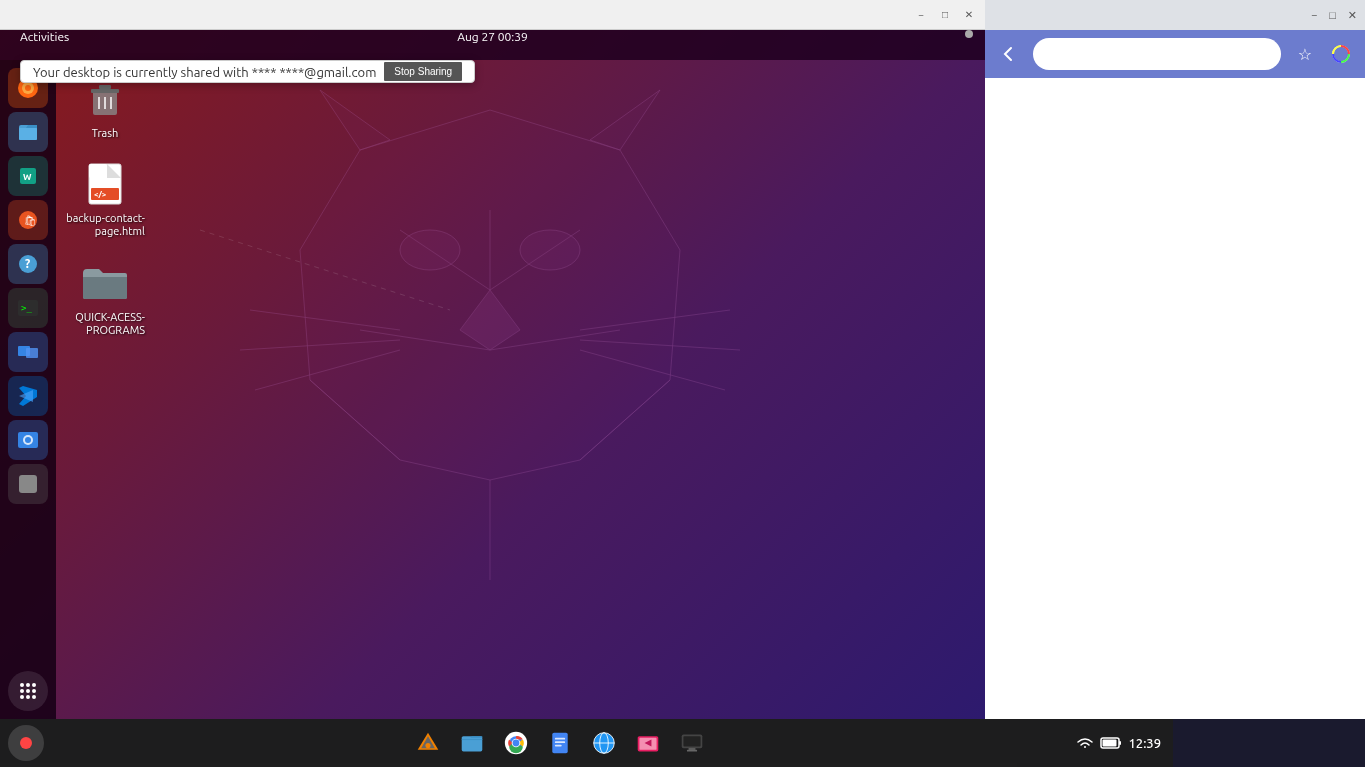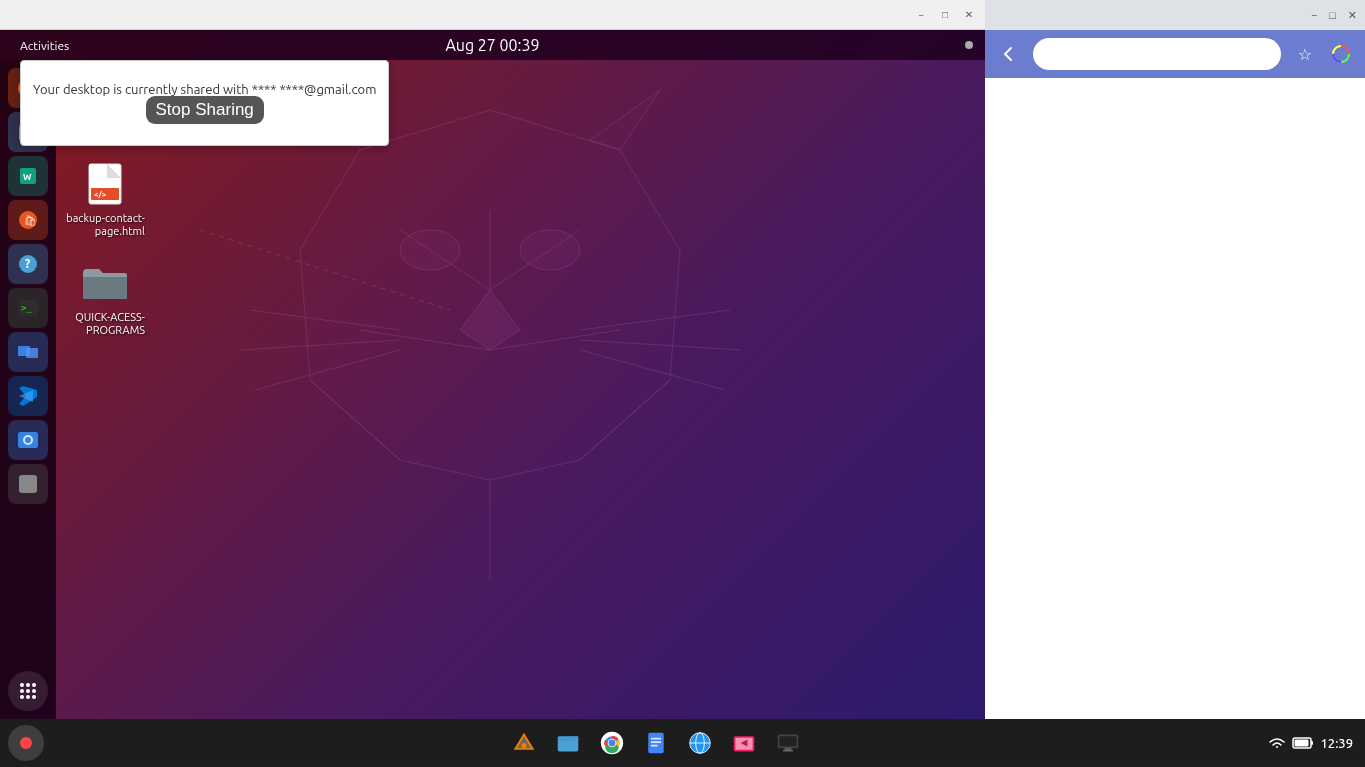--- a/index.html
+++ b/index.html
@@ -3,21 +3,21 @@
   <meta charset="utf-8">
   <style>
     * { margin: 0; padding: 0; box-sizing: border-box; }
     body { width: 1365px; height: 767px; overflow: hidden; font-family: 'Ubuntu', sans-serif; background: #1a1a2e; position: relative; }
 
     
     .chromeos-taskbar {
       position: absolute;
       bottom: 0;
       left: 0;
-      width: 1365px;
+      width: 1173px;
       height: 48px;
       background: rgba(30,30,30,0.95);
       display: flex;
       align-items: center;
       justify-content: space-between;
       z-index: 100;
     }
     .taskbar-left {
       display: flex;
       align-items: center;
@@ -105,35 +105,35 @@
 
     
     .gnome-topbar {
       position: absolute;
       top: 0;
       left: 0;
       right: 0;
       height: 30px;
       background: rgba(30,0,30,0.85);
       display: flex;
-      align-items: center;
+      align-items: flex-start;
       z-index: 10;
       padding: 0 12px;
     }
     .gnome-activities {
       font-size: 12px;
       color: white;
       cursor: pointer;
       padding: 0 8px;
     }
     .gnome-clock {
       position: absolute;
       left: 50%;
       transform: translateX(-50%);
-      font-size: 16px;
+      font-size: 12px;
       color: white;
     }
     .gnome-status {
       margin-left: auto;
       display: flex;
       align-items: center;
       gap: 8px;
     }
     .gnome-dot {
       width: 8px;
@@ -143,37 +143,36 @@
     }
 
     
     .sharing-bar {
       position: absolute;
       top: 30px;
       left: 20px;
       background: white;
       border: 1px solid #ccc;
       border-radius: 4px;
-      padding: 21px 12px;
-      display: flex;
-      align-items: center;
-      gap: 0;
+      padding: 1px 12px;
+      display: flex;
+      align-items: center;
+      gap: 8px;
       z-index: 20;
       font-size: 13px;
       color: #333;
       box-shadow: 0 2px 8px rgba(0,0,0,0.3);
-      flex-direction: column;
     }
     .stop-sharing-btn {
       background: #555;
       color: white;
       border: none;
-      border-radius: 9px;
+      border-radius: 1px;
       padding: 4px 10px;
-      font-size: 17px;
+      font-size: 10px;
       cursor: pointer;
     }
 
     
     .gnome-dash {
       position: absolute;
       left: 0;
       top: 30px;
       bottom: 0;
       width: 56px;

